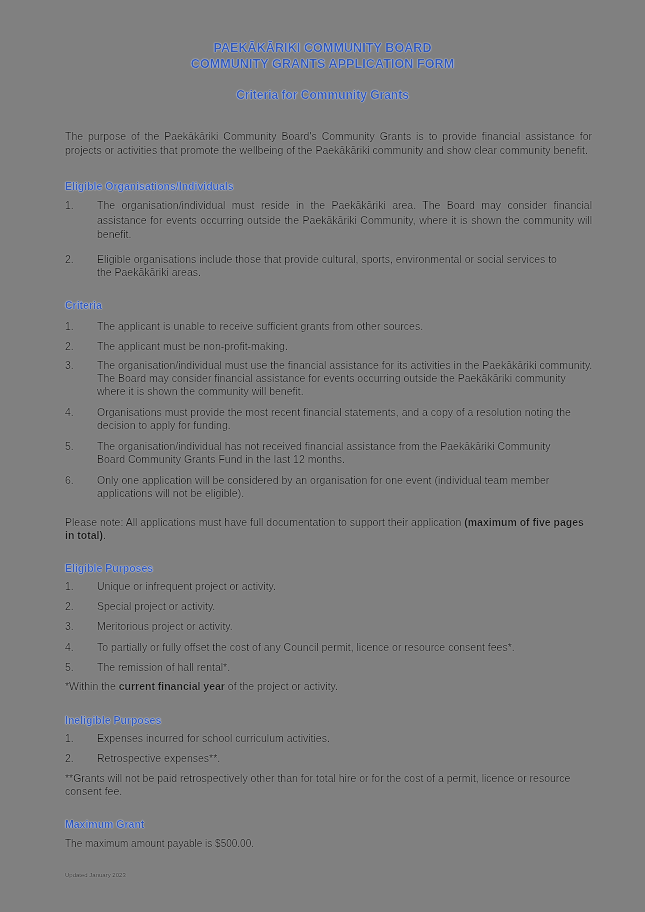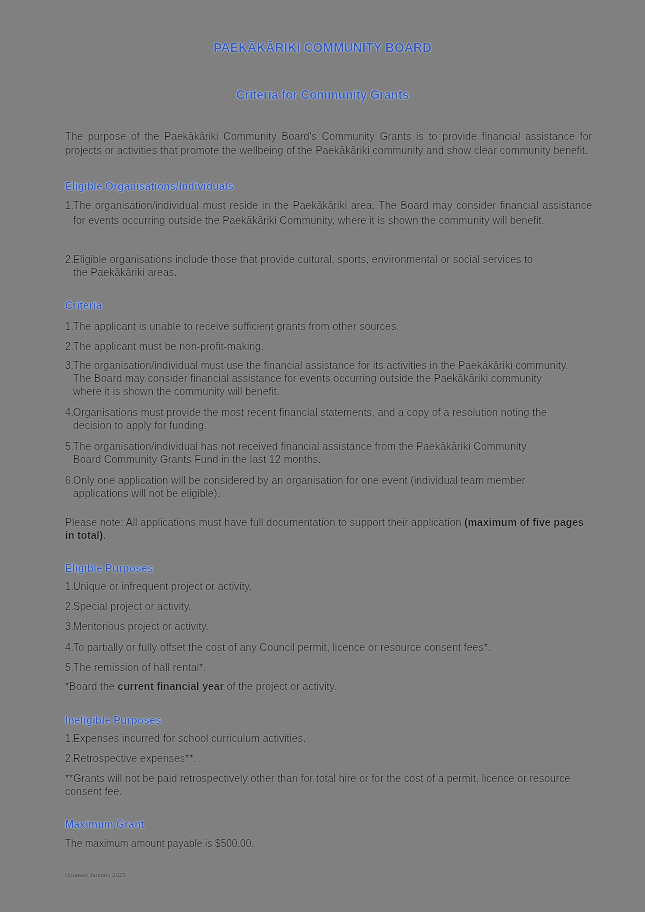--- a/index.html
+++ b/index.html
@@ -39,38 +39,39 @@
       position: absolute; left: 65px;
       color: #2e55b8; font-weight: bold; font-size: 10.5px; line-height: 14px;
       text-shadow: 0 0 1px #fff, 0 0 1px #fff;
     }
     .item {
       position: absolute; left: 65px; width: 527px;
       font-size: 10.5px; line-height: 13px;
       text-shadow: 0 0 1px #fff;
     }
     .item .num { position: absolute; left: 0; top: 0; width: 18px; }
-    .item .txt { margin-left: 8px; display: block; }
+    .item .txt { margin-left: 32px; display: block; }
     .item.justify .txt { text-align: justify; }
     .note {
       position: absolute; left: 65px; width: 527px;
       font-size: 10.5px; line-height: 13px; text-shadow: 0 0 1px #fff;
     }
     b { font-weight: bold; }
     .footer {
       position: absolute; left: 65px; top: 872px;
       font-size: 6px; color: #111; text-shadow: 0 0 1px #fff;
     }
   </style>
 </head>
 <body>
 
 <div class="page">
 
   <div class="title title1">PAEKĀKĀRIKI COMMUNITY BOARD</div>
+  <div class="title title2">COMMUNITY GRANTS APPLICATION FORM</div>
   <div class="subtitle">Criteria for Community Grants</div>
 
   <div class="para" style="top:129px;">The purpose of the Paekākāriki Community Board's Community Grants is to provide financial assistance for projects or activities that promote the wellbeing of the Paekākāriki community and show clear community benefit.</div>
 
   <div class="heading" style="top:179px;">Eligible Organisations/Individuals</div>
   <div class="item justify" style="top:198px; line-height:14.5px;">
     <span class="num">1.</span>
     <span class="txt">The organisation/individual must reside in the Paekākāriki area. The Board may consider financial assistance for events occurring outside the Paekākāriki Community, where it is shown the community will benefit.</span>
   </div>
   <div class="item" style="top:253px;">
@@ -123,21 +124,21 @@
   </div>
   <div class="item" style="top:641px;">
     <span class="num">4.</span>
     <span class="txt">To partially or fully offset the cost of any Council permit, licence or resource consent fees*.</span>
   </div>
   <div class="item" style="top:661px;">
     <span class="num">5.</span>
     <span class="txt">The remission of hall rental*.</span>
   </div>
   <div class="note" style="top:680px;">
-    <span>*Board the </span><b>current financial year</b><span> of the project or activity.</span>
+    <span>*Within the </span><b>current financial year</b><span> of the project or activity.</span>
   </div>
 
   <div class="heading" style="top:713px;">Ineligible Purposes</div>
   <div class="item" style="top:732px;">
     <span class="num">1.</span>
     <span class="txt">Expenses incurred for school curriculum activities.</span>
   </div>
   <div class="item" style="top:752px;">
     <span class="num">2.</span>
     <span class="txt">Retrospective expenses**.</span>

